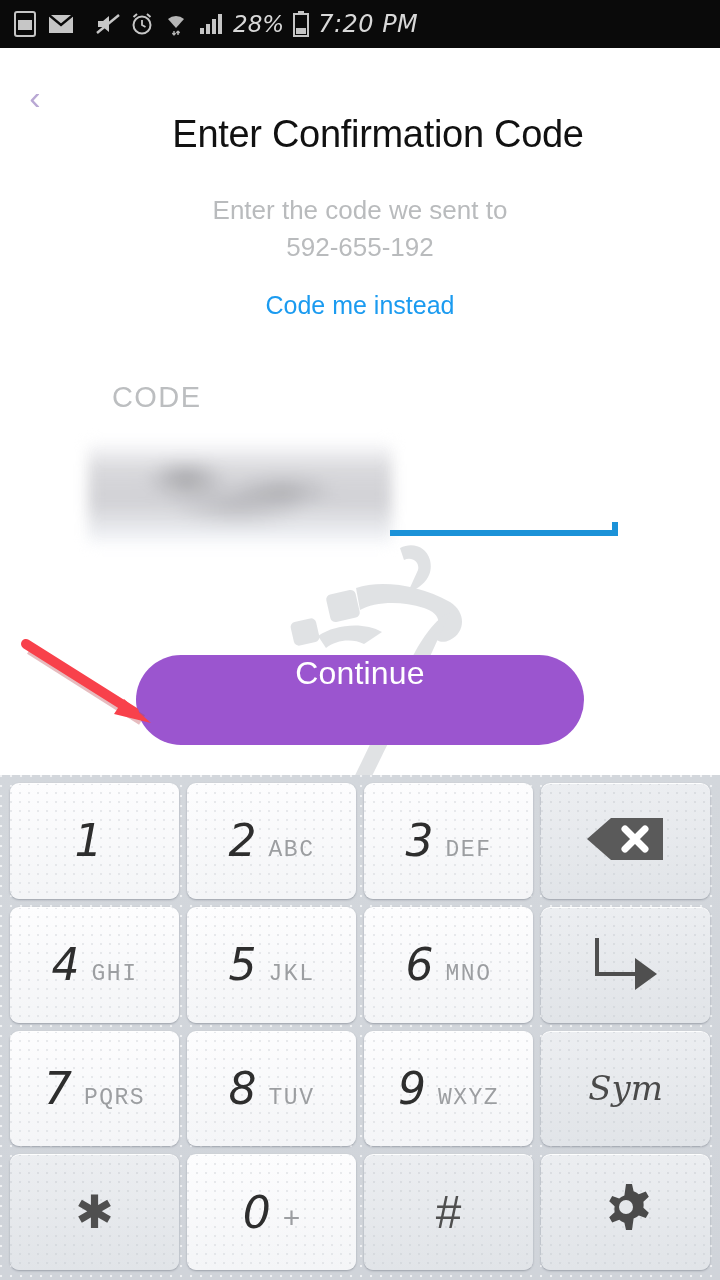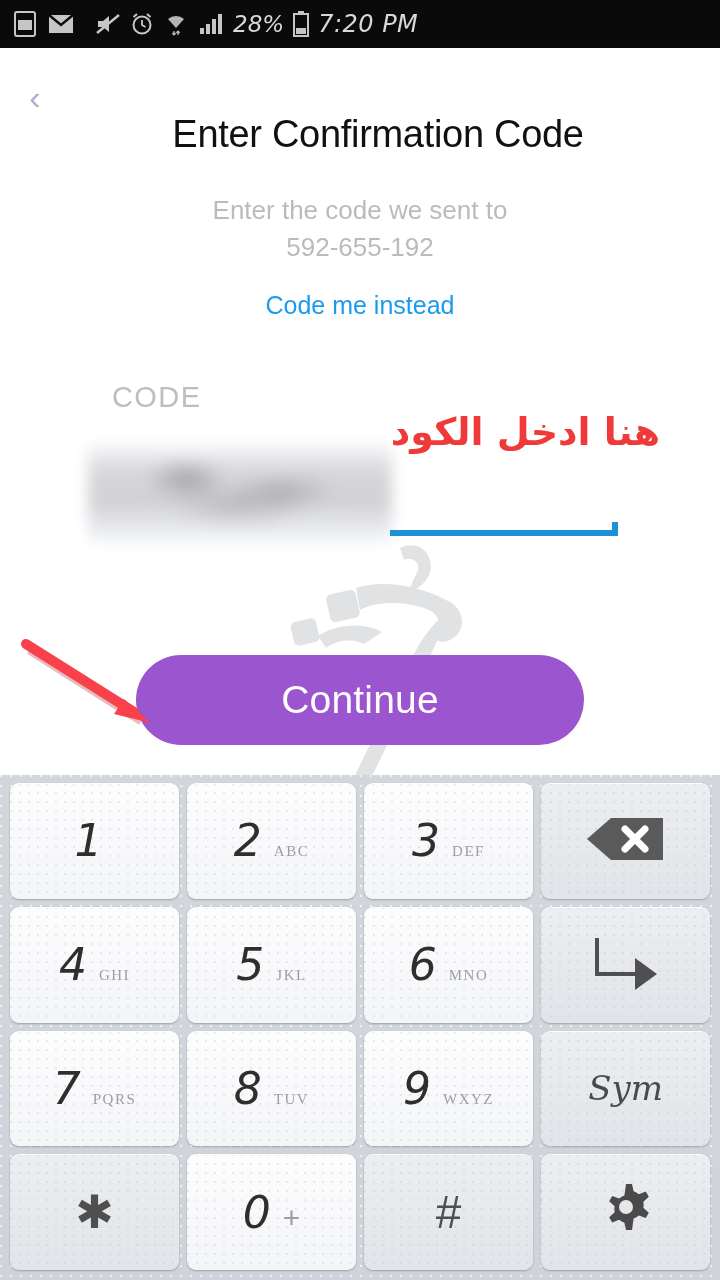--- a/index.html
+++ b/index.html
@@ -77,22 +77,22 @@
   
   .watermark {
     position:absolute; left:150px; top:540px; width:420px; height:470px;
     pointer-events:none; opacity:.30;
   }
 
   
   .continue-btn {
     position:absolute; left:136px; top:655px; width:448px; height:90px;
     background:#9b55cf; border-radius:45px;
-    display:flex; align-items:center; justify-content:center;
-    color:#ffffff; font-size:39px; font-weight:400; letter-spacing:.2px;
+    display:flex; justify-content:center;
+    color:#ffffff; font-size:32px; font-weight:400; letter-spacing:.2px;
   }
 
   
   .ann-arabic {
     position:absolute; left:370px; top:410px; width:290px;
     text-align:right; direction:rtl;
     color:#f03a3a; font-size:38px; font-weight:700;
     font-family:"DejaVu Sans", sans-serif;
   }
   .ann-arrow { position:absolute; left:10px; top:630px; width:170px; height:110px; pointer-events:none; }
@@ -121,22 +121,22 @@
     background:
       radial-gradient(circle at 1px 1px, rgba(205,209,214,.55) 1px, rgba(0,0,0,0) 1.6px) 0 0/9px 9px,
       linear-gradient(180deg,#eceef1 0%,#e1e4e8 100%);
   }
   .key-inner { display:flex; align-items:baseline; justify-content:center; gap:12px; }
   .key-digit {
     font-size:44px; color:#2e2e2e; font-family:"DejaVu Sans", sans-serif;
     font-weight:400; font-style:italic;
   }
   .key-letters {
-    font-size:15px; color:#9c9ea1; letter-spacing:1.5px;
-    font-family:Liberation Serif, serif;
+    font-size:23px; color:#9c9ea1; letter-spacing:1.5px;
+    font-family:Liberation Mono, monospace;
   }
   .key-plus { font-size:30px; color:#9c9ea1; }
   .key-sym {
     font-size:34px; color:#4a4a4a; font-style:italic;
     font-family:"DejaVu Serif", serif;
   }
   .key-glyph { font-size:46px; color:#4f4f4f; line-height:1; }
 </style>
 </head>
 <body>
@@ -232,21 +232,20 @@
         <rect x="28" y="290" width="26" height="24" rx="5" transform="rotate(-13 41 302)"></rect>
         <rect x="108" y="296" width="24" height="22" rx="5" transform="rotate(-13 120 307)"></rect>
       </g>
     </svg>
   </div>
 
   <div class="continue-btn">
     <span>Continue</span>
   </div>
 
-  <div class="ann-arabic">هنا ادخل الكود</div>
   <div class="ann-arrow">
     <svg width="170" height="110" viewBox="0 0 170 110">
       <g>
         <line x1="16" y1="14" x2="128" y2="85" stroke="#b9424a" stroke-width="11" opacity=".35" transform="translate(4,5)"></line>
         <line x1="16" y1="14" x2="124" y2="82" stroke="#f8414b" stroke-width="10" stroke-linecap="round"></line>
         <path d="M141 93 L104 84 L114 69 Z" fill="#f8414b"></path>
       </g>
     </svg>
   </div>
 

